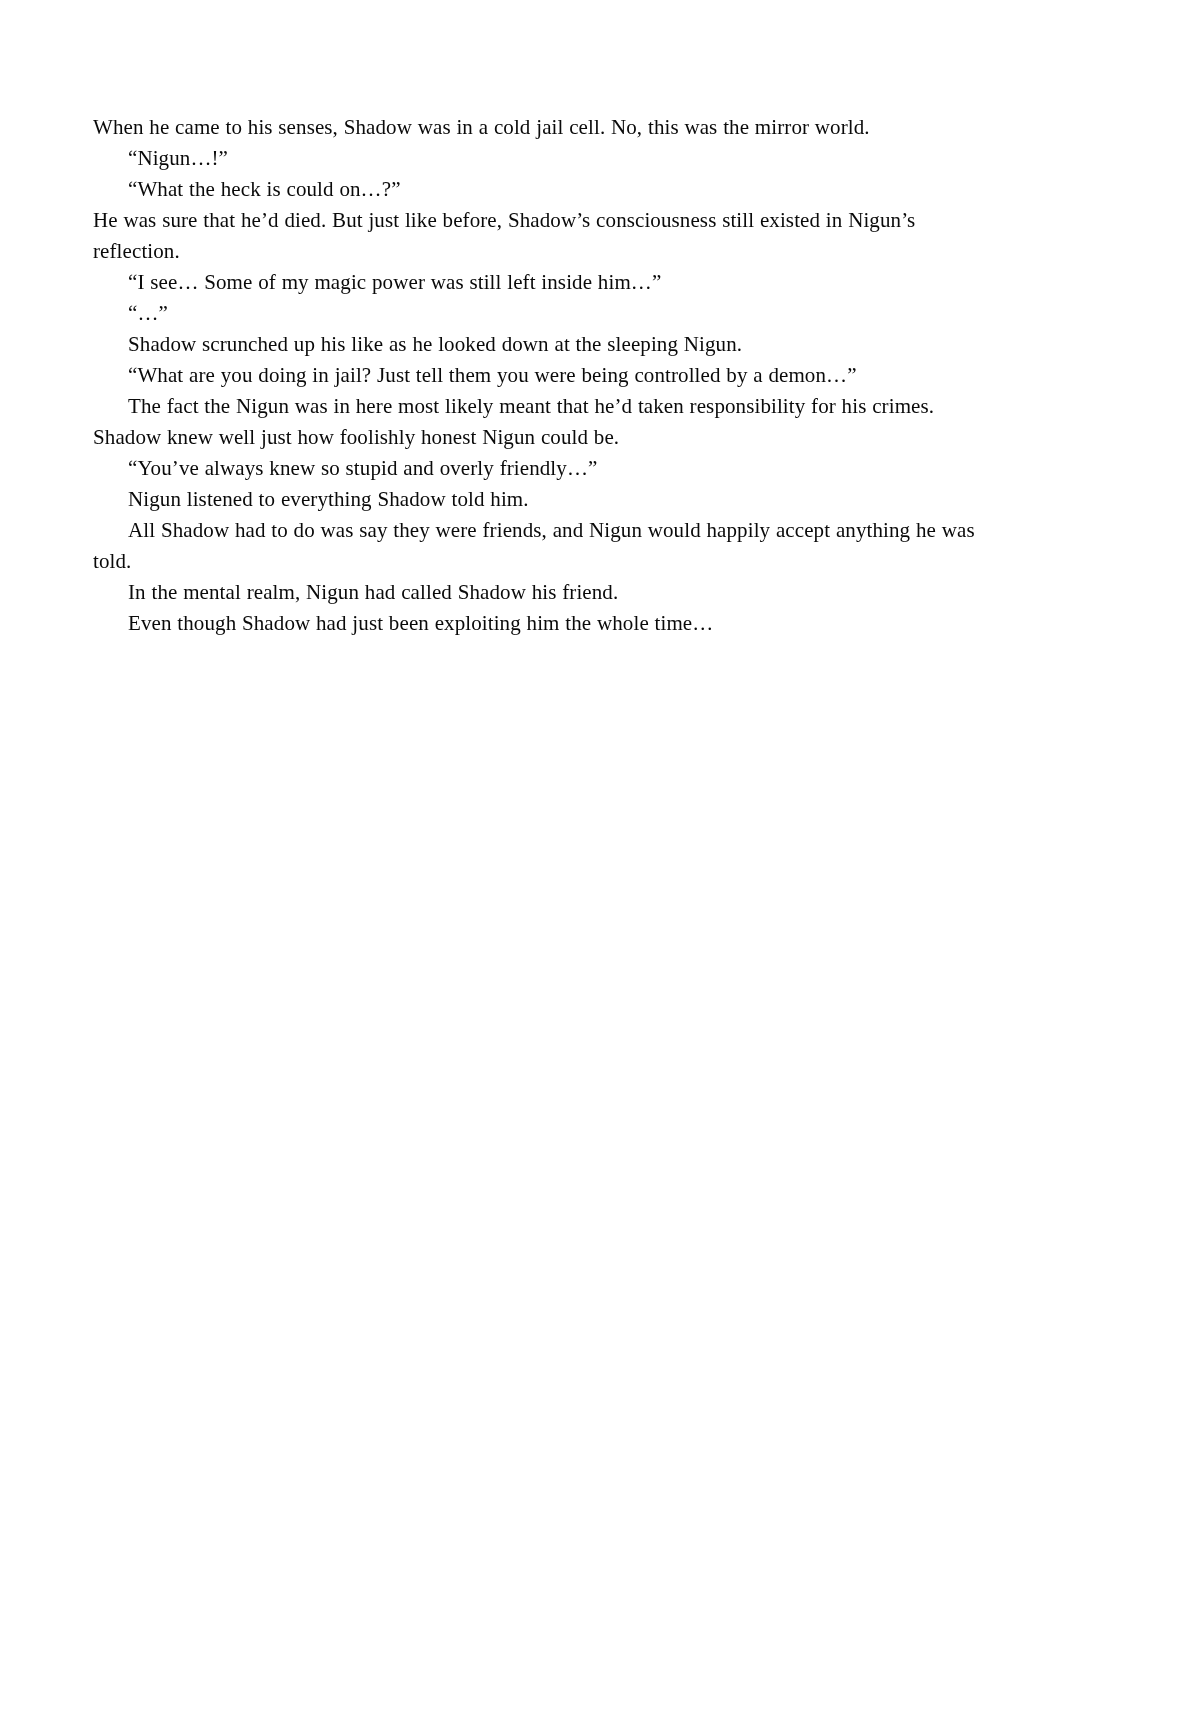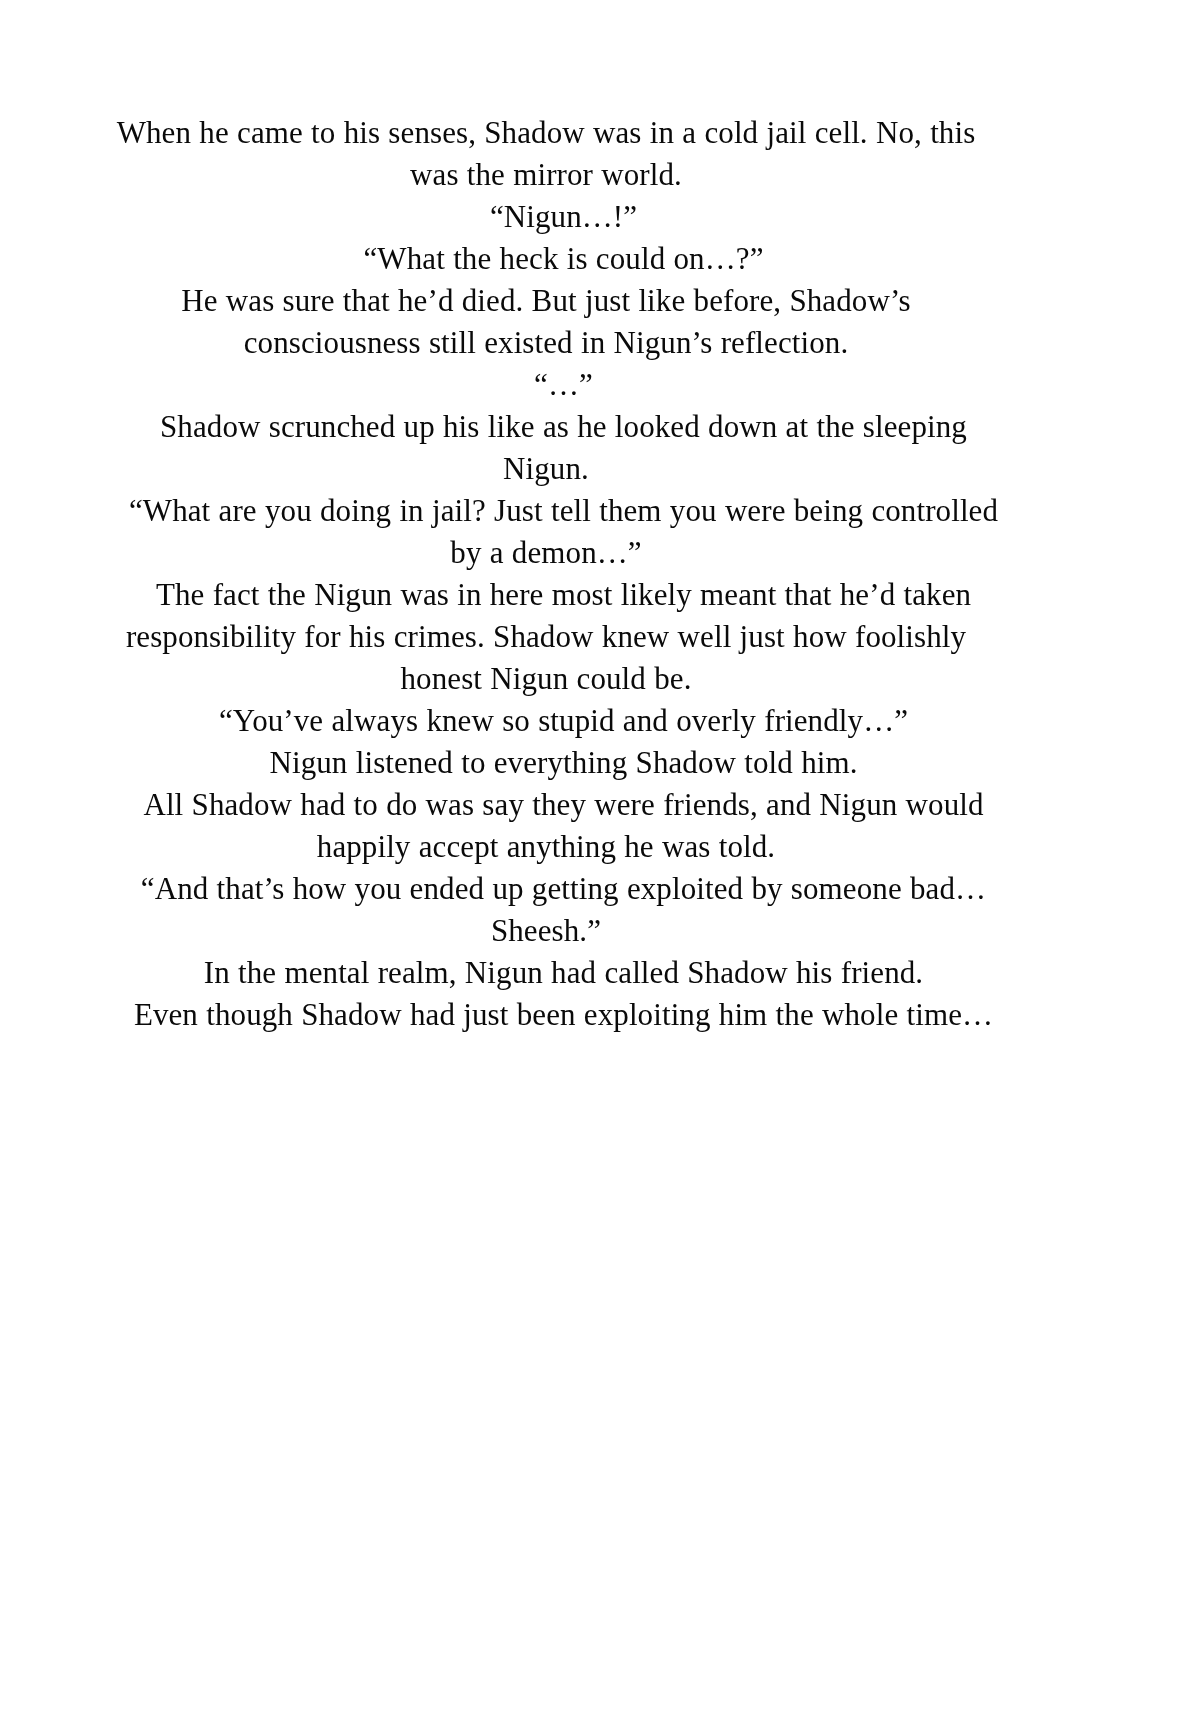--- a/index.html
+++ b/index.html
@@ -16,24 +16,24 @@
     box-sizing: border-box;
     overflow: hidden;
   }
 
   .text-block {
     position: absolute;
     left: 93px;
     top: 112px;
     width: 906px;
     font-family: "Liberation Serif", "DejaVu Serif", serif;
-    font-size: 31px;
-    line-height: 42px;
+    font-size: 21px;
+    line-height: 31px;
     color: #0a0a0a;
-    text-align: center;
+    text-align: left;
     letter-spacing: 0.1px;
     word-spacing: 0.4px;
     -webkit-font-smoothing: antialiased;
   }
 
   .para {
     margin: 0;
     text-indent: 35px;
     hyphens: none;
   }
@@ -52,25 +52,25 @@
 </head>
 <body>
 
 <div class="page">
   <div class="text-block">
 
     <p class="para no-indent">When he came to his senses, Shadow was in a cold jail cell. No, this was the mirror world.</p>
     <p class="para">“Nigun…!”</p>
     <p class="para">“What the heck is could on…?”</p>
     <p class="para no-indent">He was sure that he’d died. But just like before, Shadow’s consciousness still existed in Nigun’s reflection.</p>
+    <p class="para">“I see… Some of my magic power was still left inside him…”</p>
     <p class="para ellipsis-line">“…”</p>
     <p class="para">Shadow scrunched up his like as he looked down at the sleeping Nigun.</p>
     <p class="para">“What are you doing in jail? Just tell them you were being controlled by a demon…”</p>
     <p class="para">The fact the Nigun was in here most likely meant that he’d taken responsibility for his crimes. Shadow knew well just how foolishly honest Nigun could be.</p>
     <p class="para">“You’ve always knew so stupid and overly friendly…”</p>
     <p class="para">Nigun listened to everything Shadow told him.</p>
     <p class="para">All Shadow had to do was say they were friends, and Nigun would happily accept anything he was told.</p>
-    <p class="para">“And that’s how you ended up getting exploited by someone bad… Sheesh.”</p>
     <p class="para">In the mental realm, Nigun had called Shadow his friend.</p>
     <p class="para">Even though Shadow had just been exploiting him the whole time…</p>
 
   </div>
 </div>
 
 </body></html>

